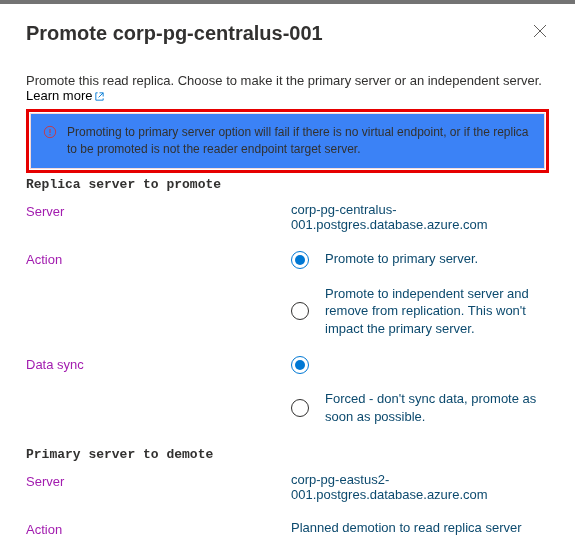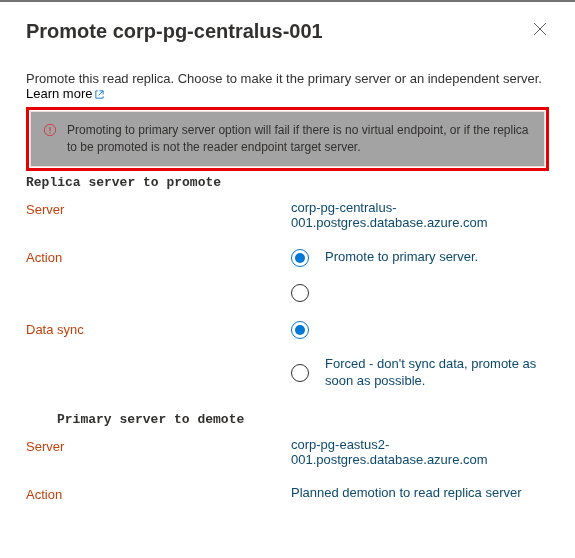--- a/index.html
+++ b/index.html
@@ -7,21 +7,21 @@
     margin: 0;
     font-family: "Segoe UI", -apple-system, sans-serif;
     font-size: 13px;
     color: #323130;
     background: #fff;
     width: 575px;
     height: 558px;
     overflow: hidden;
   }
   .panel {
-    border-top: 2px solid #737373;
+    border-top: 4px solid #737373;
     padding: 18px 26px 0 26px;
   }
   .header {
     display: flex;
     justify-content: space-between;
     align-items: flex-start;
   }
   .title {
     font-size: 20px;
     font-weight: 600;
@@ -53,21 +53,21 @@
     display: inline-block;
     position: relative;
   }
   .ext-icon svg { display: block; }
   .callout-wrap {
     border: 3px solid #e60000;
     margin-top: 6px;
     padding: 1px;
   }
   .callout {
-    background: #a3a3a3;
+    background: #3b82f6;
     border: 1px solid #f3d9d9;
     padding: 10px 14px 10px 12px;
     display: flex;
     gap: 10px;
     font-size: 12px;
     color: #323130;
     line-height: 1.4;
   }
   .callout-icon {
     flex: 0 0 14px;
@@ -82,21 +82,21 @@
     font-family: Liberation Mono, monospace;
   }
   .row {
     display: flex;
     margin-bottom: 18px;
   }
   .row .label {
     width: 265px;
     flex: 0 0 265px;
     font-size: 13px;
-    color: #c2410c;
+    color: #a21caf;
     padding-top: 2px;
   }
   .row .value {
     flex: 1;
     font-size: 13px;
     color: #0c4a6e;
   }
   .radio-item {
     display: flex;
     align-items: center;
@@ -123,21 +123,21 @@
     content: "";
     width: 10px;
     height: 10px;
     border-radius: 50%;
     background: #0078d4;
   }
   .radio-label {
     flex: 1;
     line-height: 1.35;
   }
-  .primary-section { margin-top: 22px; margin-left: 31px; }
+  .primary-section { margin-top: 22px; }
 </style>
 </head>
 <body>
 
 <div class="panel">
 
   <div class="header">
     <h1 class="title">Promote corp-pg-centralus-001</h1>
     <div class="close">
       <svg width="14" height="14" viewBox="0 0 14 14">
@@ -183,20 +183,21 @@
 
   <div class="row">
     <div class="label">Action</div>
     <div class="value">
       <div class="radio-item">
         <div class="radio checked"></div>
         <div class="radio-label">Promote to primary server.</div>
       </div>
       <div class="radio-item">
         <div class="radio"></div>
+        <div class="radio-label">Promote to independent server and remove from replication. This won't impact the primary server.</div>
       </div>
     </div>
   </div>
 
   <div class="row">
     <div class="label">Data sync</div>
     <div class="value">
       <div class="radio-item">
         <div class="radio checked"></div>
       </div>

